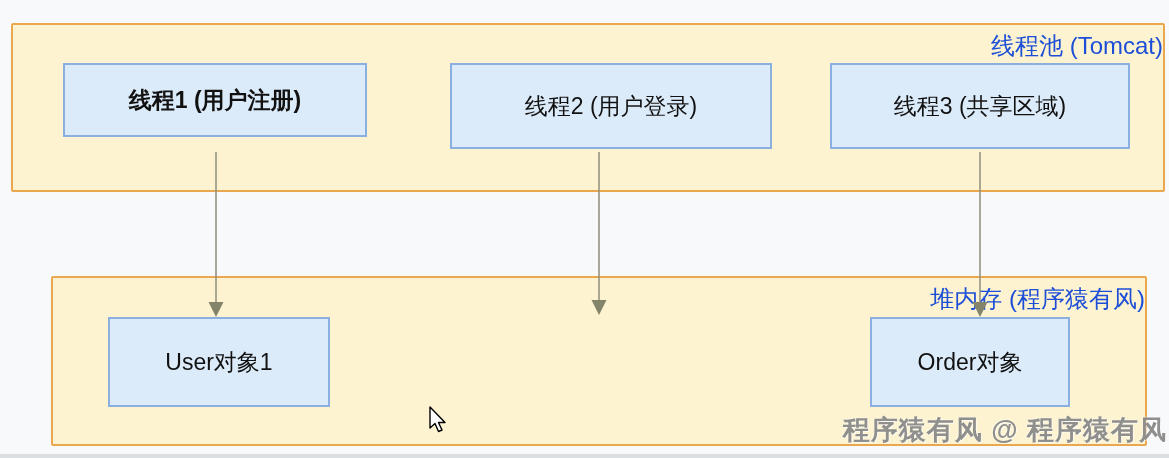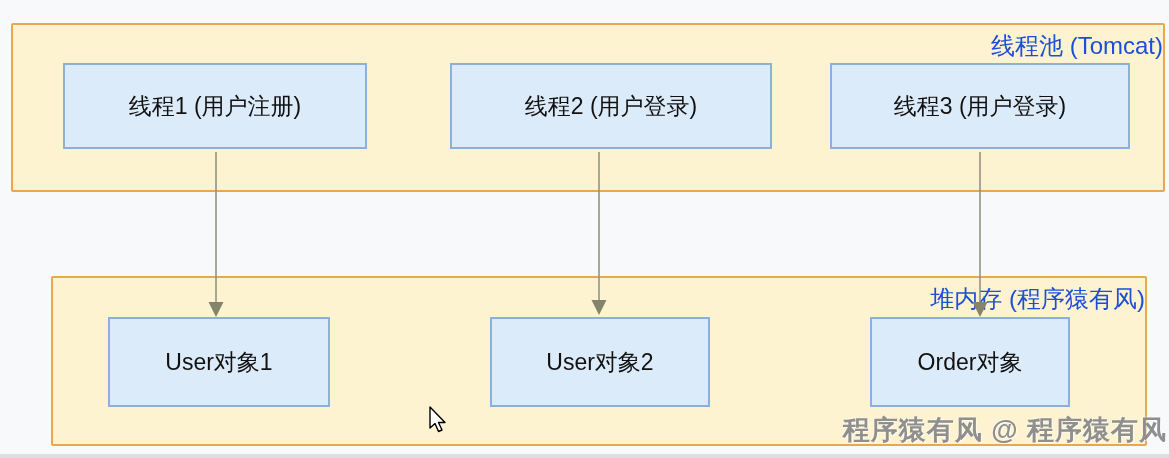--- a/index.html
+++ b/index.html
@@ -53,21 +53,21 @@
     background: #dcebfa;
     border: 2px solid #8bafdf;
     box-sizing: border-box;
     display: flex;
     align-items: center;
     justify-content: center;
     font-size: 23px;
     color: #111;
     white-space: nowrap;
   }
-  .t1 { left: 63px;  top: 63px; width: 304px; height: 86px; }
+  .t1 { left: 63px;  top: 63px; width: 304px; height: 74px; font-weight: bold; }
   .t2 { left: 450px; top: 63px; width: 322px; height: 86px; }
   .t3 { left: 830px; top: 63px; width: 300px; height: 86px; }
   .o1 { left: 108px; top: 317px; width: 222px; height: 90px; text-align: right; }
   .o2 { left: 490px; top: 317px; width: 220px; height: 90px; }
   .o3 { left: 870px; top: 317px; width: 200px; height: 90px; }
   .arrows-layer, .cursor-layer {
     position: absolute;
     left: 0;
     top: 0;
     pointer-events: none;
@@ -103,32 +103,29 @@
     <div class="container-title">线程池 (Tomcat)</div>
   </section>
 
   <div class="node-box t1">
     <span>线程1 (用户注册)</span>
   </div>
   <div class="node-box t2">
     <span>线程2 (用户登录)</span>
   </div>
   <div class="node-box t3">
-    <span>线程3 (用户登录)</span>
+    <span>线程3 (共享区域)</span>
   </div>
 
   <section class="container heap">
     <div class="container-title">堆内存 (程序猿有风)</div>
   </section>
 
   <div class="node-box o1">
     <span>User对象1</span>
-  </div>
-  <div class="node-box o2">
-    <span>User对象2</span>
   </div>
   <div class="node-box o3">
     <span>Order对象</span>
   </div>
 
   <svg class="arrows-layer" width="1169" height="458" viewBox="0 0 1169 458">
     <g>
       <line x1="216" y1="152" x2="216" y2="304" stroke="#949482" stroke-width="1.6"></line>
       <polygon points="216,317 208.5,302 223.5,302" fill="#84846a"></polygon>
     </g>

